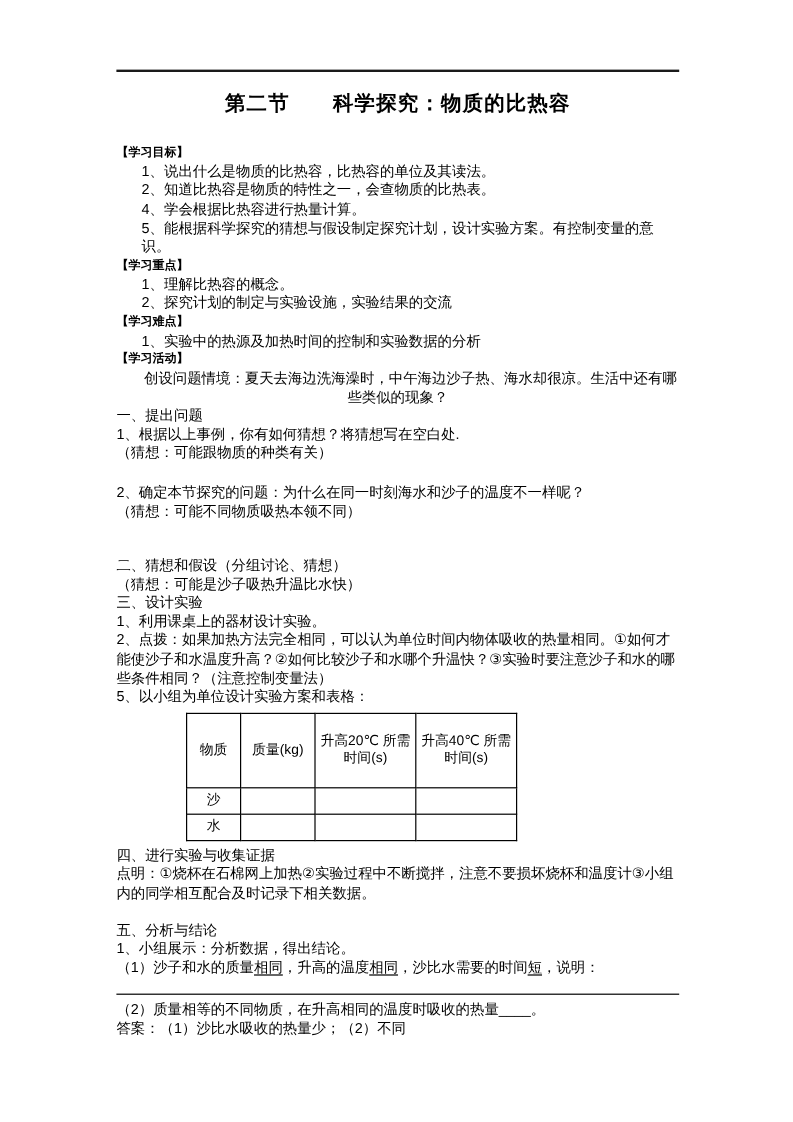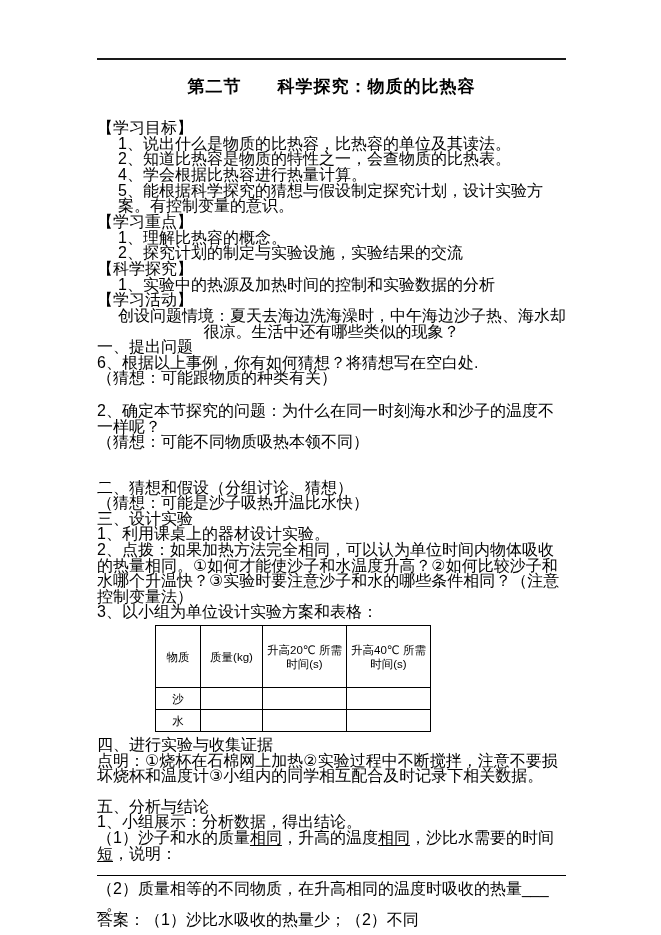--- a/index.html
+++ b/index.html
@@ -10,22 +10,22 @@
     color: #000;
     position: relative;
     overflow: hidden;
   }
   .page { width: 661px; height: 935px; padding: 0 95px 16px 97px; overflow: hidden; }
   .toprule { margin-top: 58px; border-top: 2px solid #1a1a1a; }
   .title {
     text-align: center; font-weight: bold; font-size: 17px;
     margin: 15px 0 22px 0; letter-spacing: 1px;
   }
-  .line { font-size: 16px; line-height: 15.6px; word-break: break-all; }
-  .sec-header { font-size: 16px; font-weight: normal; line-height: 15.8px; }
+  .line { font-size: 12px; line-height: 15.6px; word-break: break-all; }
+  .sec-header { font-size: 10px; font-weight: bold; line-height: 15.8px; }
   .indent { padding-left: 21px; }
   .ti { text-indent: 21px; text-align: center; }
   .gap-sm { height: 17px; }
   .gap-md { height: 30px; }
   .gap-xs { height: 15px; }
   .u { text-decoration: underline; text-underline-offset: 2px; font-family: Liberation Serif, serif; }
   table.exp { border-collapse: collapse; margin: 5px 0 5px 58px; table-layout: fixed; }
   table.exp th, table.exp td {
     border: 1px solid #000; font-size: 11.5px; font-weight: normal;
     text-align: center; vertical-align: middle; padding: 1px 3px;
@@ -52,41 +52,41 @@
   <div class="sec-header">【学习目标】</div>
   <div class="line indent">1、说出什么是物质的比热容，比热容的单位及其读法。</div>
   <div class="line indent">2、知道比热容是物质的特性之一，会查物质的比热表。</div>
   <div class="line indent">4、学会根据比热容进行热量计算。</div>
   <div class="line indent">5、能根据科学探究的猜想与假设制定探究计划，设计实验方案。有控制变量的意识。</div>
 
   <div class="sec-header">【学习重点】</div>
   <div class="line indent">1、理解比热容的概念。</div>
   <div class="line indent">2、探究计划的制定与实验设施，实验结果的交流</div>
 
-  <div class="sec-header">【科学探究】</div>
+  <div class="sec-header">【学习难点】</div>
   <div class="line indent">1、实验中的热源及加热时间的控制和实验数据的分析</div>
 
   <div class="sec-header">【学习活动】</div>
   <div class="line ti">创设问题情境：夏天去海边洗海澡时，中午海边沙子热、海水却很凉。生活中还有哪些类似的现象？</div>
 
   <div class="line">一、提出问题</div>
-  <div class="line">6、根据以上事例，你有如何猜想？将猜想写在空白处.</div>
+  <div class="line">1、根据以上事例，你有如何猜想？将猜想写在空白处.</div>
   <div class="line">（猜想：可能跟物质的种类有关）</div>
   <div class="gap-sm"></div>
   <div class="line">2、确定本节探究的问题：为什么在同一时刻海水和沙子的温度不一样呢？</div>
   <div class="line">（猜想：可能不同物质吸热本领不同）</div>
   <div class="gap-md"></div>
 
   <div class="line">二、猜想和假设（分组讨论、猜想）</div>
   <div class="line">（猜想：可能是沙子吸热升温比水快）</div>
 
   <div class="line">三、设计实验</div>
   <div class="line">1、利用课桌上的器材设计实验。</div>
   <div class="line">2、点拨：如果加热方法完全相同，可以认为单位时间内物体吸收的热量相同。①如何才能使沙子和水温度升高？②如何比较沙子和水哪个升温快？③实验时要注意沙子和水的哪些条件相同？（注意控制变量法）</div>
-  <div class="line">3、以小组为单位设计实验方案和表格：</div>
+  <div class="line">5、以小组为单位设计实验方案和表格：</div>
 
   <table class="exp">
     <tbody>
         <tr class="hrow">
       <th class="c1">物质</th>
       <th class="c2">质量(kg)</th>
       <th class="c3">升高20℃ 所需时间(s)</th>
       <th class="c4">升高40℃ 所需时间(s)</th>
     </tr>
     <tr class="drow">

